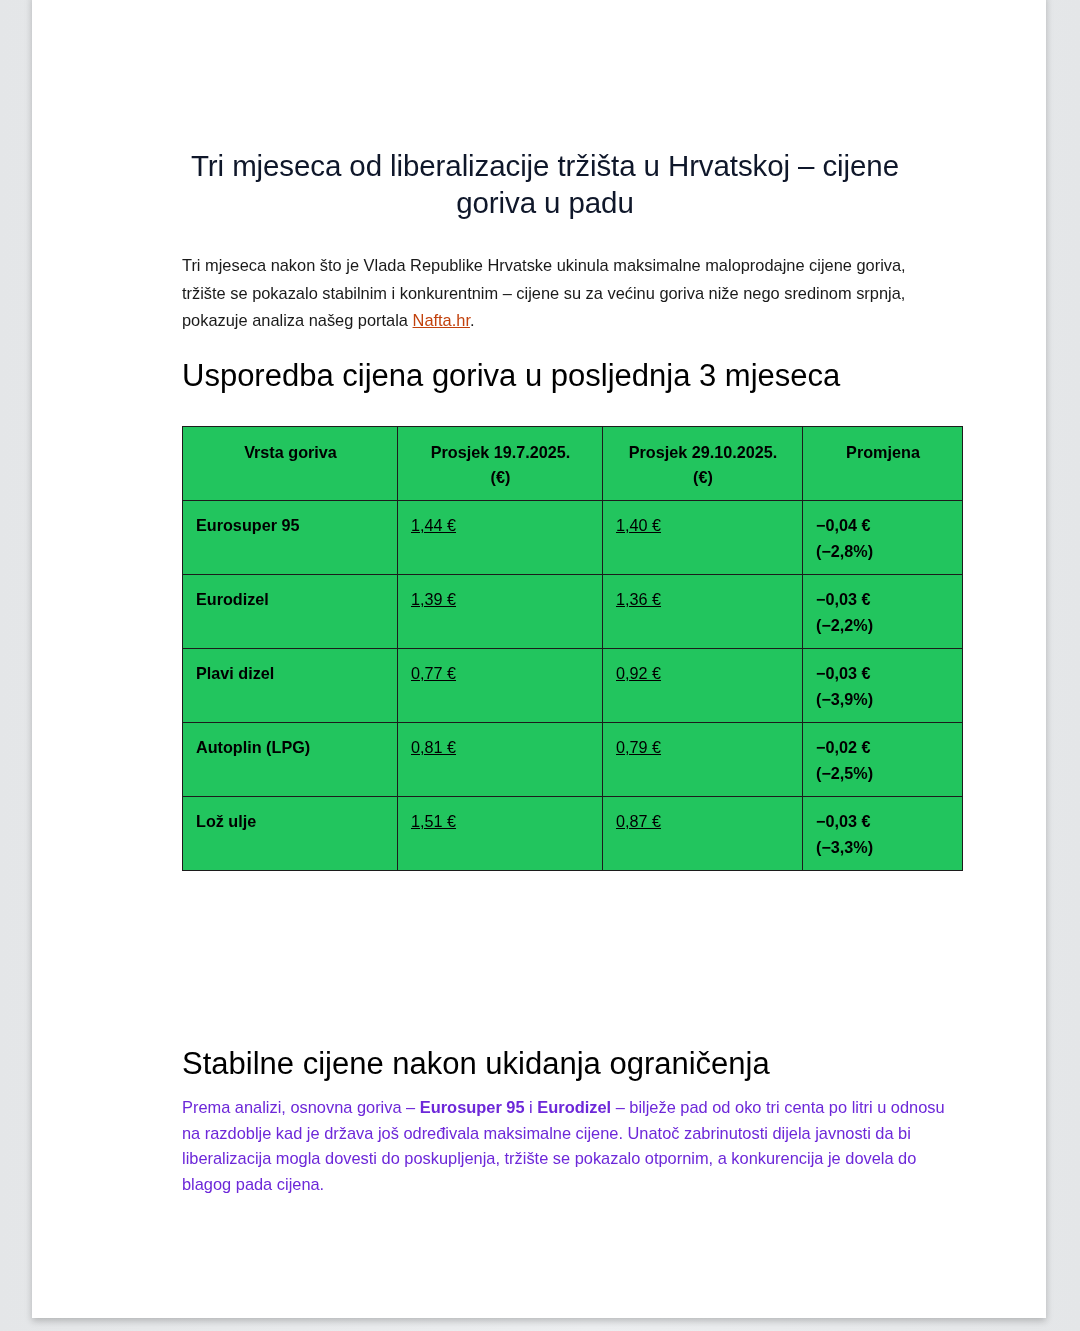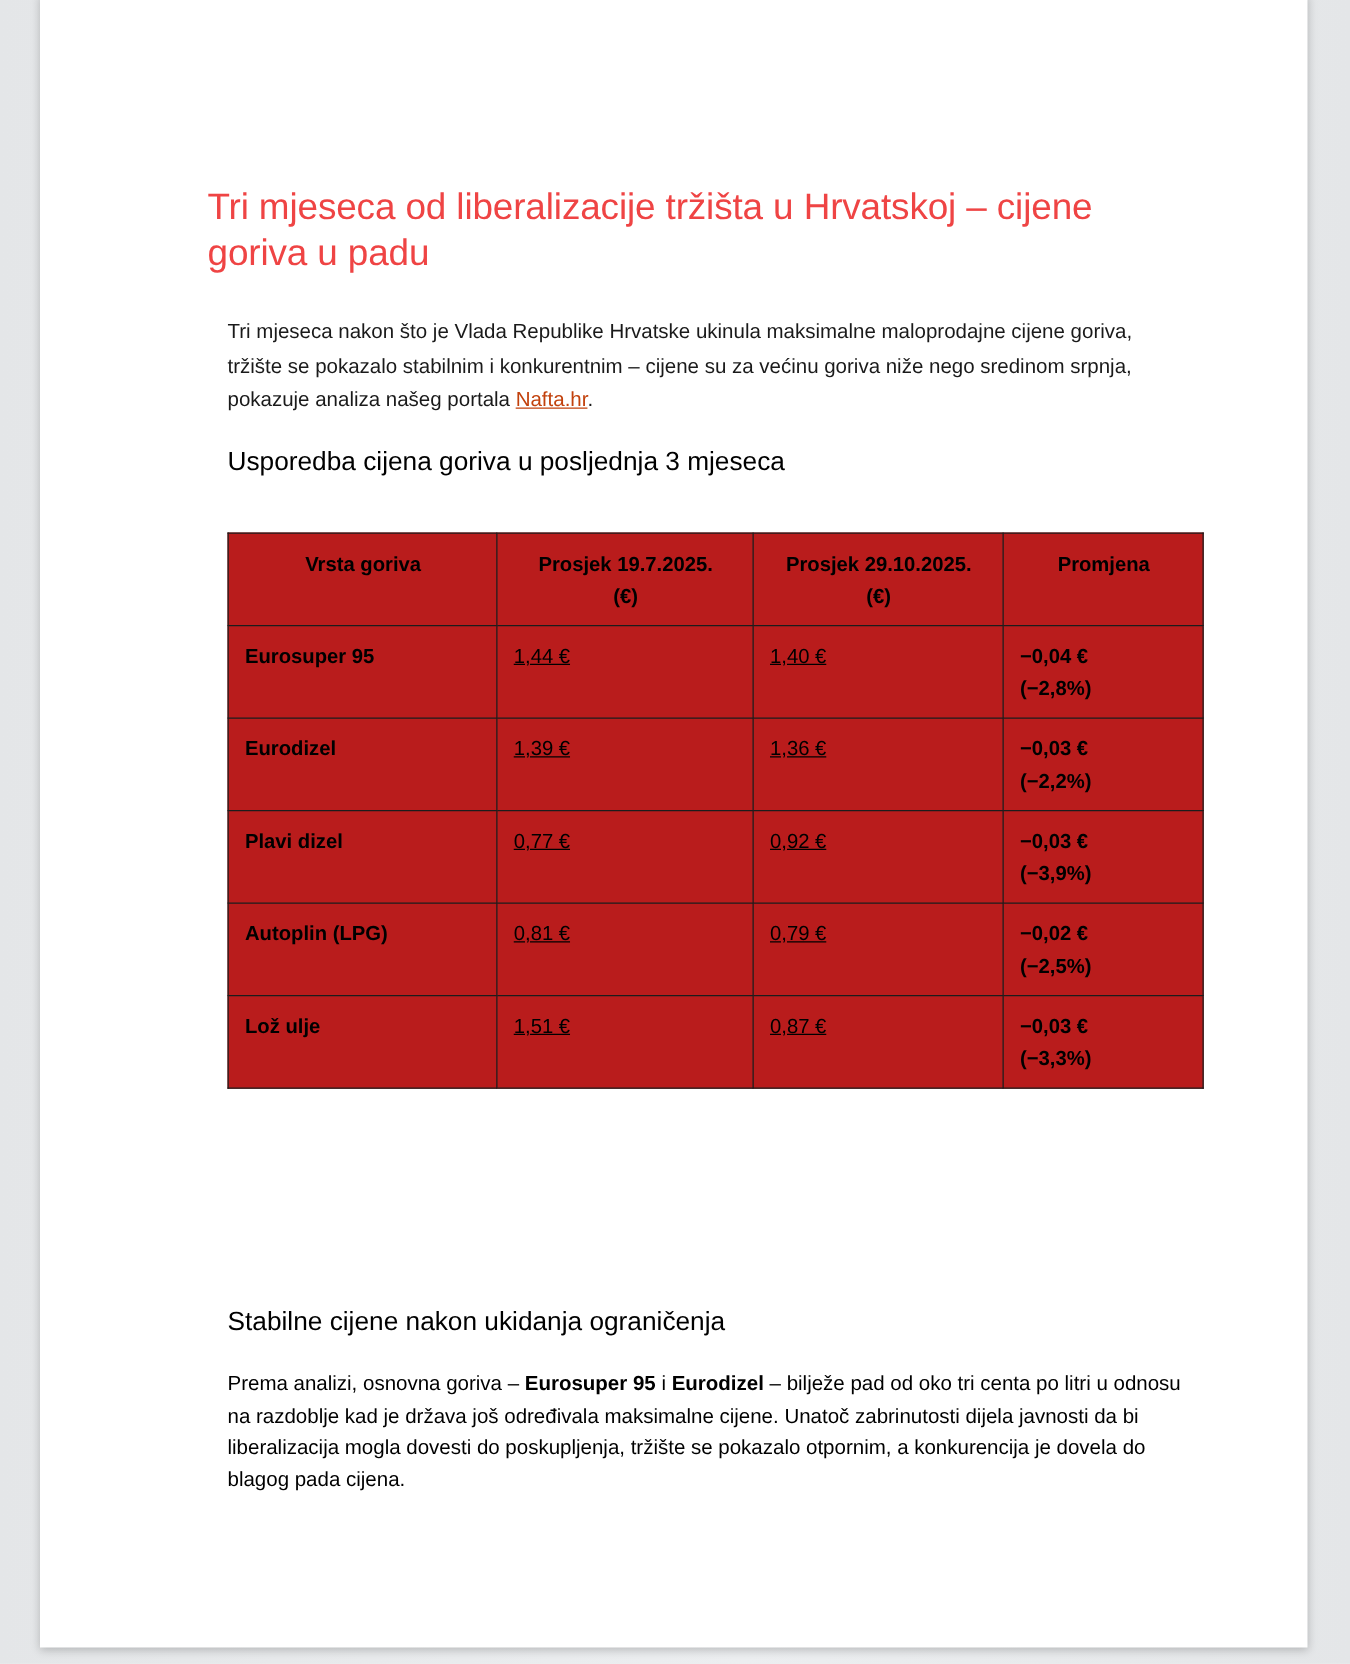--- a/index.html
+++ b/index.html
@@ -33,22 +33,22 @@
     position: absolute;
     left: 118px;
     top: 0;
     width: 790px;
   }
 
   .doc-title {
     font-size: 29.5px;
     font-weight: normal;
     line-height: 1.27;
-    text-align: left;
-    color: #ef4444;
+    text-align: center;
+    color: #0f172a;
     margin: 0;
     padding: 0;
     position: absolute;
     top: 153px;
     left: 16px;
     width: 758px;
     letter-spacing: -0.1px;
   }
 
   .intro-para {
@@ -63,38 +63,38 @@
   }
   .intro-para a,
   .link {
     color: #c2410c;
     text-decoration: underline;
   }
 
   .section-heading {
     position: absolute;
     left: 32px;
-    font-size: 21px;
+    font-size: 31px;
     font-weight: normal;
     color: #000;
     margin: 0;
     line-height: 1.2;
     white-space: nowrap;
   }
   .section-heading.h-compare { top: 363px; }
   .section-heading.h-stable  { top: 1051px; }
 
   table.fuel-table {
     position: absolute;
     left: 32px;
     top: 432px;
     width: 780px;
     border-collapse: collapse;
     table-layout: fixed;
-    background: #b91c1c;
+    background: #22c55e;
   }
   table.fuel-table th,
   table.fuel-table td {
     border: 1px solid #1c1c1c;
     vertical-align: top;
     padding: 11px 12px 10px 13px;
     box-sizing: border-box;
   }
   table.fuel-table col.c1 { width: 215px; }
   table.fuel-table col.c2 { width: 205px; }
@@ -129,21 +129,21 @@
     display: block;
   }
 
   .closing-para {
     position: absolute;
     top: 1101px;
     left: 32px;
     width: 781px;
     font-size: 16.4px;
     line-height: 25.5px;
-    color: #000000;
+    color: #6d28d9;
     margin: 0;
   }
   .closing-para b { font-weight: bold; }
 </style>
 </head>
 <body>
 
 <div class="backdrop">
   <div class="page">
     <div class="content">

